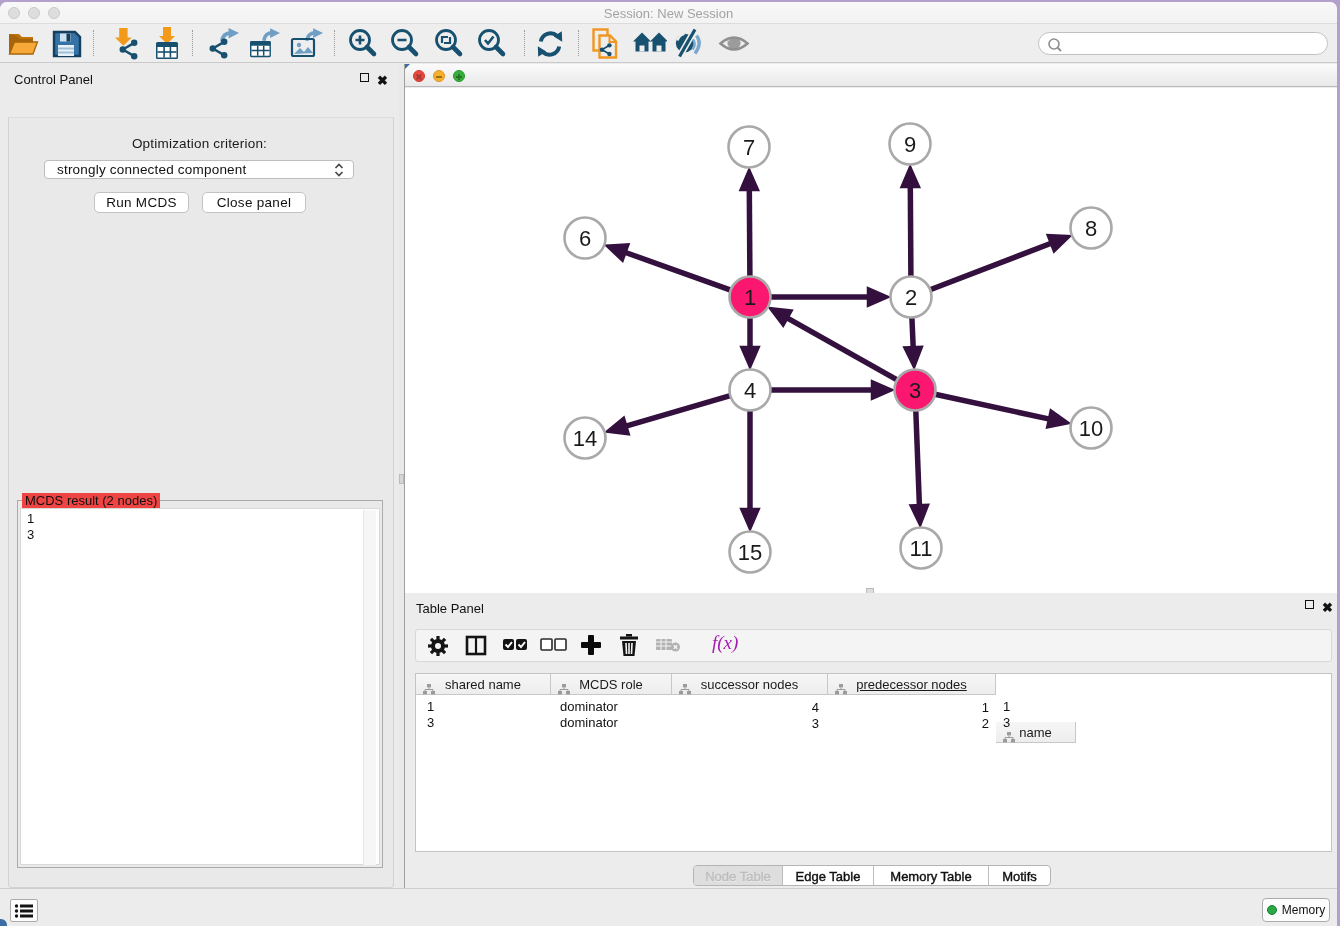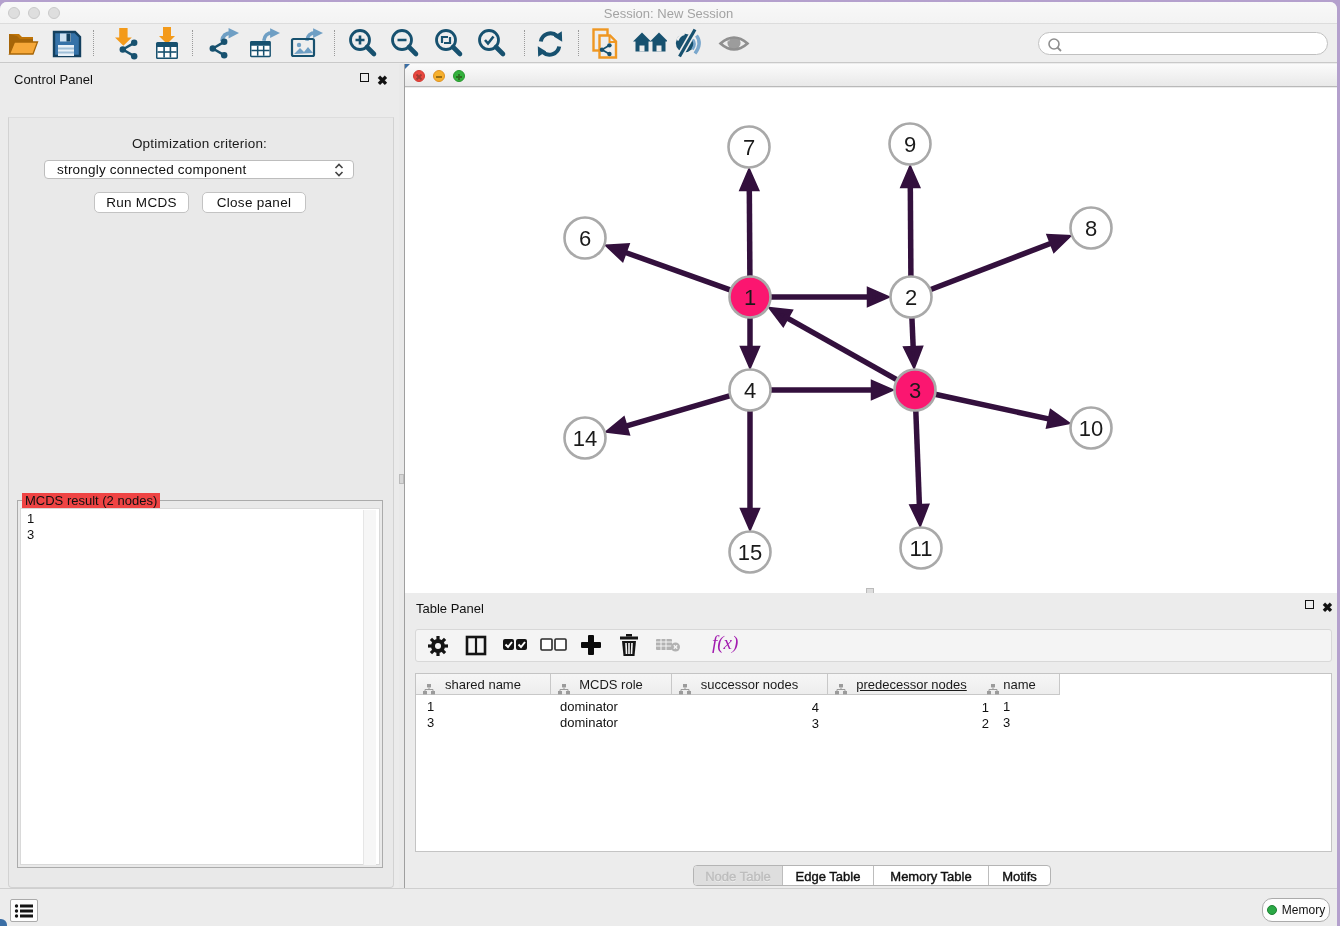--- a/index.html
+++ b/index.html
@@ -44,21 +44,21 @@
 #thead { position:absolute; left:10px; top:80px; width:917px; height:179px; background:#ffffff; border:1px solid #c4c4c4; }
 .hcell { position:absolute; top:0; height:21px; background:linear-gradient(#f6f6f6,#ededed); border-right:1px solid #c8c8c8; border-bottom:1px solid #c8c8c8; font-size:13px; color:#1a1a1a; text-align:center; line-height:21px; }
 .trow { position:absolute; font-size:13px; color:#111; }
 #ttabs { position:absolute; left:288px; top:272px; height:21px; display:flex; border:1px solid #b4b4b4; border-radius:4px; background:#fff; overflow:hidden;justify-content:space-between; }
 #ttabs div { -webkit-text-stroke:0.4px; font-size:13px; padding-top:3px; text-align:center; border-right:1px solid #bdbdbd; color:#111; }
 #ttabs div:first-child { background:#dedede; color:#bdbdbd; text-shadow:0 1px 0 #f2f2f2; }
 #ttabs div:last-child { border-right:none; }
 
 #statusbar { position:absolute; left:0; top:886px; width:1337px; height:38px; background:#ececec; border-top:1px solid #cfcfcf; }
 #listbtn { position:absolute; left:10px; top:10px; width:28px; height:23px; background:#fdfdfd; border:1px solid #ababab; border-radius:2px; }
-#membtn { position:absolute; left:1262px; top:9px; width:68px; height:24px; background:#fdfdfd; border:1px solid #ababab; border-radius:10px; font-size:12px; color:#111; text-align:center; line-height:22px; }
+#membtn { position:absolute; left:1262px; top:9px; width:68px; height:24px; background:#fdfdfd; border:1px solid #ababab; border-radius:4px; font-size:12px; color:#111; text-align:center; line-height:22px; }
 </style>
 </head>
 <body>
 <div id="win">
   <div id="titlebar">
     <div class="dot" style="left:8px;"></div>
     <div class="dot" style="left:28px;"></div>
     <div class="dot" style="left:48px;"></div>
     <div id="titletext">Session: New Session</div>
   </div>
@@ -432,21 +432,21 @@
 <div class="hcell" style="left:412px;width:168px;text-decoration:underline;"><span style="position:absolute;left:7px;top:5px;"><svg width="12" height="11" viewBox="0 0 12 11" style="vertical-align:-1px;">
               <g fill="#9b9b9b">
                 <rect x="4" y="0" width="4" height="3.4"></rect>
                 <rect x="0" y="7" width="4" height="3.4"></rect>
                 <rect x="8" y="7" width="4" height="3.4"></rect>
               </g>
               <g stroke="#9b9b9b" stroke-width="1">
                 <path d="M6 3.4 V5.5 M2 7 V5.5 H10 V7" fill="none"></path>
               </g>
             </svg></span>predecessor nodes</div>
-<div class="hcell" style="left:564px;width:80px;"><span style="position:absolute;left:7px;top:5px;"><svg width="12" height="11" viewBox="0 0 12 11" style="vertical-align:-1px;">
+<div class="hcell" style="left:580px;width:80px;margin-top:48px;"><span style="position:absolute;left:7px;top:5px;"><svg width="12" height="11" viewBox="0 0 12 11" style="vertical-align:-1px;">
               <g fill="#9b9b9b">
                 <rect x="4" y="0" width="4" height="3.4"></rect>
                 <rect x="0" y="7" width="4" height="3.4"></rect>
                 <rect x="8" y="7" width="4" height="3.4"></rect>
               </g>
               <g stroke="#9b9b9b" stroke-width="1">
                 <path d="M6 3.4 V5.5 M2 7 V5.5 H10 V7" fill="none"></path>
               </g>
             </svg></span>name</div>
       <div class="trow" style="left:11px;top:25px;">1</div>

